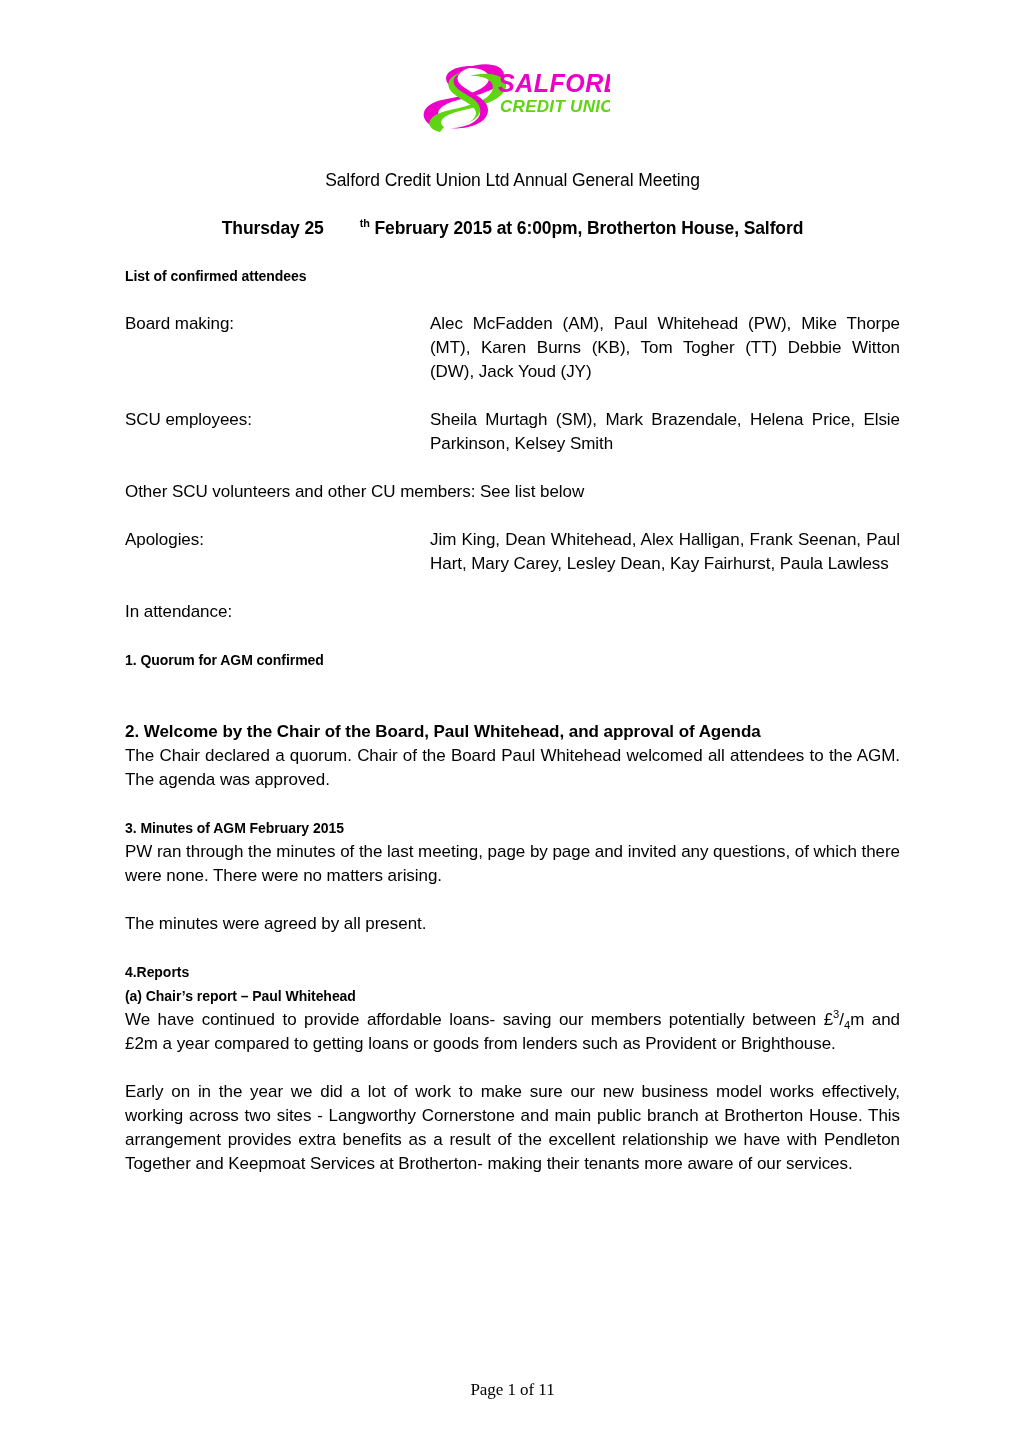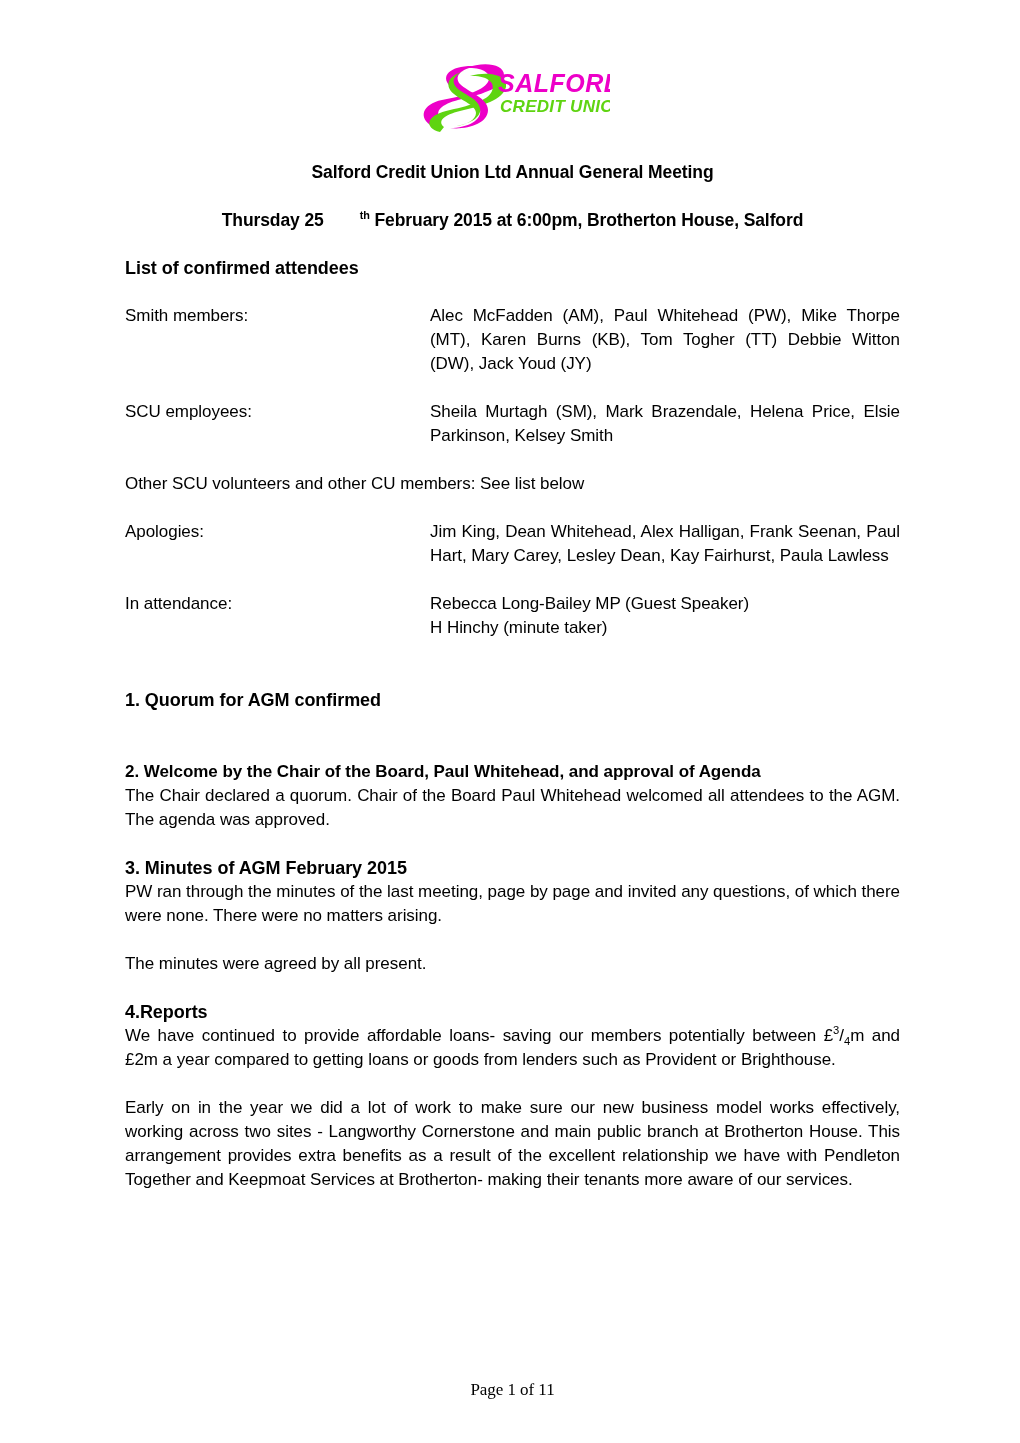--- a/index.html
+++ b/index.html
@@ -38,34 +38,35 @@
     display: inline-block;
     position: relative;
     width: 200px;
     height: 78px;
   }
   .logo svg { display: block; }
 
   
   .doc-title {
     font-size: 17.5px;
-    font-weight: bold;
+    font-weight: normal;
     text-align: center;
     line-height: 24px;
     letter-spacing: -0.1px;
+    margin-top: 8px;
   }
   .doc-subtitle {
     font-size: 17.5px;
     font-weight: bold;
     text-align: center;
     line-height: 24px;
     letter-spacing: -0.1px;
   }
   .sec-head {
-    font-size: 18px;
+    font-size: 14px;
     font-weight: bold;
     line-height: 24px;
     text-align: justify;
     letter-spacing: -0.05px;
   }
   .sec-head-j {
     font-size: 17px;
     font-weight: bold;
     line-height: 24px;
     text-align: justify;
@@ -159,21 +160,21 @@
 
     <div class="doc-subtitle"><span>Thursday 25</span><sup class="ord">th</sup><span> February 2015 at 6:00pm, Brotherton House, Salford</span></div>
 
     <div class="spacer"></div>
 
     <div class="sec-head">List of confirmed attendees</div>
 
     <div class="spacer"></div>
 
     <div class="att-row">
-      <span class="att-label">Smith members:</span>
+      <span class="att-label">Board making:</span>
       <div class="att-value">Alec McFadden (AM), Paul Whitehead (PW), Mike Thorpe (MT), Karen Burns (KB), Tom Togher (TT) Debbie Witton (DW), Jack Youd (JY)</div>
     </div>
 
     <div class="spacer"></div>
 
     <div class="att-row">
       <span class="att-label">SCU employees:</span>
       <div class="att-value">Sheila Murtagh (SM), Mark Brazendale, Helena Price, Elsie Parkinson, Kelsey Smith</div>
     </div>
 
@@ -185,24 +186,20 @@
 
     <div class="att-row">
       <span class="att-label">Apologies:</span>
       <div class="att-value">Jim King, Dean Whitehead, Alex Halligan, Frank Seenan, Paul Hart, Mary Carey, Lesley Dean, Kay Fairhurst, Paula Lawless</div>
     </div>
 
     <div class="spacer"></div>
 
     <div class="att-row">
       <span class="att-label">In attendance:</span>
-      <div class="att-value">
-        <div style="text-align:right;">Rebecca Long-Bailey MP (Guest Speaker)</div>
-        <div style="text-align:left;">H Hinchy (minute taker)</div>
-      </div>
     </div>
 
     <div class="spacer"></div>
     <div class="spacer"></div>
 
     <div class="sec-head">1. Quorum for AGM confirmed</div>
 
     <div class="spacer"></div>
     <div class="spacer"></div>
 
@@ -214,20 +211,21 @@
     <div class="sec-head">3. Minutes of AGM February 2015</div>
     <p class="body">PW ran through the minutes of the last meeting, page by page and invited any questions, of which there were none.  There were no matters arising.</p>
 
     <div class="spacer"></div>
 
     <p class="plain">The minutes were agreed by all present.</p>
 
     <div class="spacer"></div>
 
     <div class="sec-head">4.Reports</div>
+    <div class="sec-head">(a) Chair’s report – Paul Whitehead</div>
 
     <p class="body"><span>We have continued to provide affordable loans- saving our members potentially between £</span><span class="frac-n">3</span><span>/</span><span class="frac-d">4</span><span>m and £2m a year compared to getting loans or goods from lenders such as Provident or Brighthouse.</span></p>
 
     <div class="spacer"></div>
 
     <p class="body">Early on in the year we did a lot of work to make sure our new business model works effectively, working across two sites - Langworthy Cornerstone and main public branch at Brotherton House.  This arrangement provides extra benefits as a result of the excellent relationship we have with Pendleton Together and Keepmoat Services at Brotherton- making their tenants more aware of our services.</p>
 
     <div class="spacer"></div>
 
 

